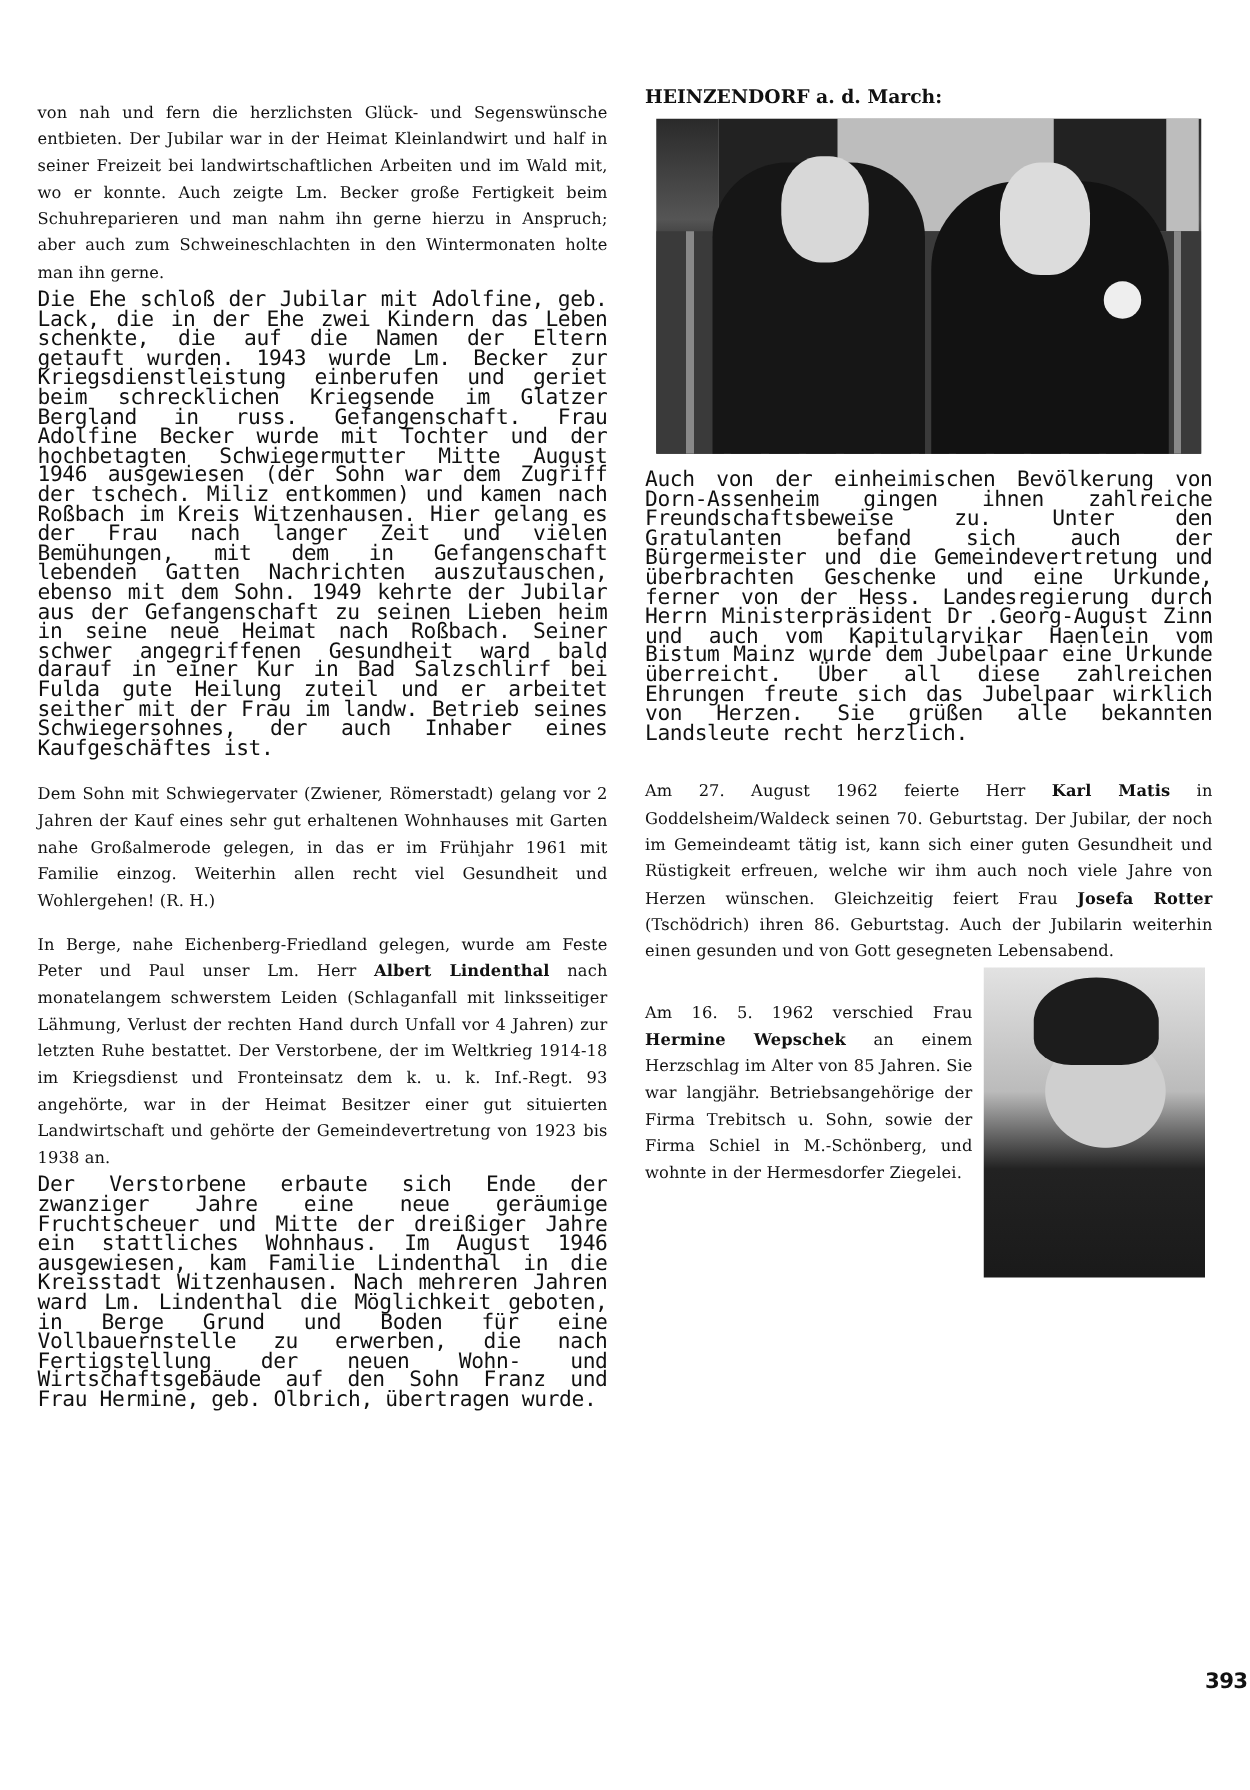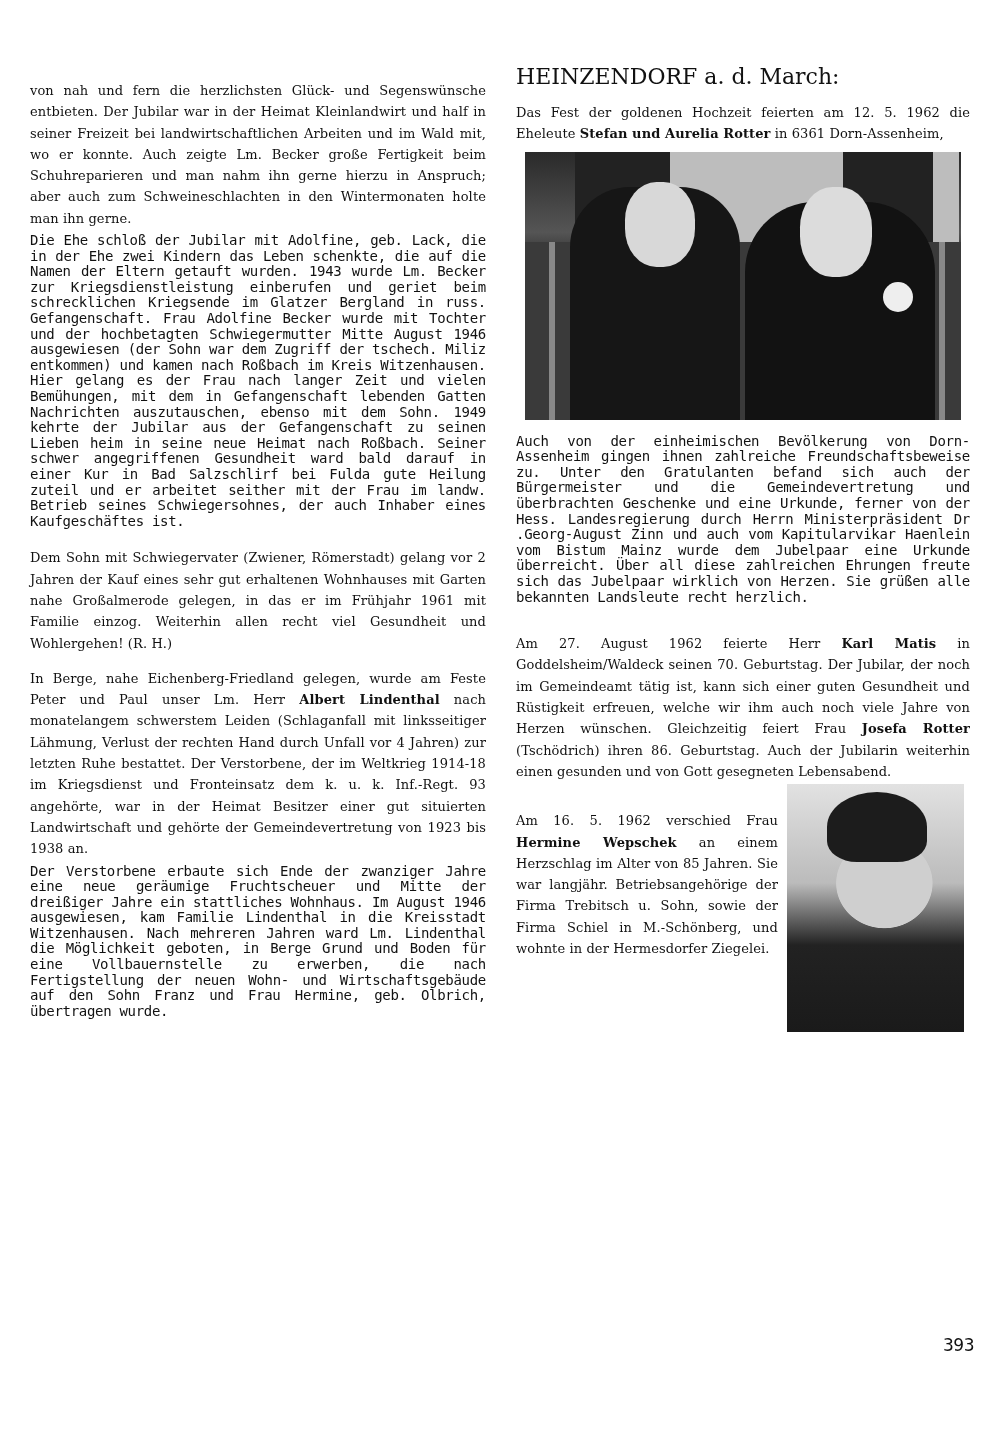--- a/index.html
+++ b/index.html
@@ -3,61 +3,60 @@
 <meta charset="utf-8">
 <style>
   html, body { margin: 0; padding: 0; background: #fff; }
   body { width: 1000px; height: 1432px; position: relative; overflow: hidden; color: #111;
          font-family: "DejaVu Serif", "Liberation Serif", serif; }
   .col { position: absolute; top: 66px; }
   .left { left: 30px; width: 456px; }
   .right { left: 516px; width: 454px; }
   p { margin: 0; text-align: justify; }
   .big { font-size: 13px; line-height: 21.3px; letter-spacing: 0.1px; margin-top: 14px; }
-  .small { font-family: "DejaVu Sans Mono", "Liberation Mono", monospace; font-size: 14px; line-height: 15.6px; letter-spacing: -0.3px; }
-  .heading { font-weight: normal; font-size: 22px; line-height: 22px; }
+  .small { font-family: "DejaVu Sans Mono", "Liberation Mono", monospace; font-size: 17px; line-height: 15.6px; letter-spacing: -0.3px; }
+  .heading { font-weight: bold; font-size: 15px; line-height: 22px; }
   b { font-weight: bold; }
   .photo-couple { position: relative; width: 436px; height: 268px; margin: 7px 0 10px 9px;
      background: linear-gradient(180deg,#2a2a2a 0%,#555 30%,#1b1b1b 45%,#141414 100%); overflow:hidden; }
   .photo-couple .wall { position:absolute; left:50px; top:0; width:384px; height:90px; background:#bdbdbd; }
   .photo-couple .door1 { position:absolute; left:50px; top:0; width:95px; height:90px; background:#222; }
   .photo-couple .door2 { position:absolute; left:318px; top:0; width:90px; height:90px; background:#222; }
   .photo-couple .fence { position:absolute; left:0; top:90px; width:436px; height:178px;
      background: repeating-linear-gradient(90deg,#3a3a3a 0 24px,#888 24px 30px); }
   .photo-couple .man { position:absolute; left:45px; top:35px; width:170px; height:240px; background:#161616; border-radius:60px 60px 0 0; }
   .photo-couple .man-face { position:absolute; left:100px; top:30px; width:70px; height:85px; background:#d8d8d8; border-radius:45%; }
   .photo-couple .woman { position:absolute; left:220px; top:50px; width:190px; height:230px; background:#121212; border-radius:70px 70px 0 0; }
   .photo-couple .woman-face { position:absolute; left:275px; top:35px; width:72px; height:90px; background:#dcdcdc; border-radius:45%; }
   .photo-couple .flower { position:absolute; left:358px; top:130px; width:30px; height:30px; background:#eee; border-radius:50%; }
   .hermine-wrap { position: relative; }
   .hermine-text { width: 262px; }
   .photo-portrait { position: absolute; left: 271px; top: -26px; width: 177px; height: 248px;
      background: radial-gradient(ellipse 45% 30% at 55% 40%, #cfcfcf 0 60%, transparent 61%), linear-gradient(180deg,#e2e2e2 0%,#bbb 40%,#222 65%,#1a1a1a 100%); }
   .photo-portrait .hair { position:absolute; left:40px; top:8px; width:100px; height:70px; background:#1c1c1c; border-radius:50% 50% 30% 30%; }
-  .page-number { position: absolute; left: 943px; top: 1335px; font-family: "DejaVu Sans", "Liberation Sans", sans-serif; font-weight: normal; font-size: 17px; letter-spacing: -0.5px; }
+  .page-number { position: absolute; left: 964px; top: 1335px; font-family: "DejaVu Sans", "Liberation Sans", sans-serif; font-weight: bold; font-size: 17px; letter-spacing: -0.5px; }
   .gap { height: 4px; }
 </style>
 </head>
 <body>
 
 <div class="col left">
   <p class="big">von nah und fern die herzlichsten Glück- und Segenswünsche entbieten. Der Jubilar war in der Heimat Kleinlandwirt und half in seiner Freizeit bei landwirtschaftlichen Arbeiten und im Wald mit, wo er konnte. Auch zeigte Lm. Becker große Fertigkeit beim Schuhreparieren und man nahm ihn gerne hierzu in Anspruch; aber auch zum Schweineschlachten in den Wintermonaten holte man ihn gerne.</p>
   <div class="gap"></div>
   <p class="small">Die Ehe schloß der Jubilar mit Adolfine, geb. Lack, die in der Ehe zwei Kindern das Leben schenkte, die auf die Namen der Eltern getauft wurden. 1943 wurde Lm. Becker zur Kriegsdienstleistung einberufen und geriet beim schrecklichen Kriegsende im Glatzer Bergland in russ. Gefangenschaft. Frau Adolfine Becker wurde mit Tochter und der hochbetagten Schwiegermutter Mitte August 1946 ausgewiesen (der Sohn war dem Zugriff der tschech. Miliz entkommen) und kamen nach Roßbach im Kreis Witzenhausen. Hier gelang es der Frau nach langer Zeit und vielen Bemühungen, mit dem in Gefangenschaft lebenden Gatten Nachrichten auszutauschen, ebenso mit dem Sohn. 1949 kehrte der Jubilar aus der Gefangenschaft zu seinen Lieben heim in seine neue Heimat nach Roßbach. Seiner schwer angegriffenen Gesundheit ward bald darauf in einer Kur in Bad Salzschlirf bei Fulda gute Heilung zuteil und er arbeitet seither mit der Frau im landw. Betrieb seines Schwiegersohnes, der auch Inhaber eines Kaufgeschäftes ist.</p>
   <div class="gap"></div>
   <p class="big">Dem Sohn mit Schwiegervater (Zwiener, Römerstadt) gelang vor 2 Jahren der Kauf eines sehr gut erhaltenen Wohnhauses mit Garten nahe Großalmerode gelegen, in das er im Frühjahr 1961 mit Familie einzog. Weiterhin allen recht viel Gesundheit und Wohlergehen! (R. H.)</p>
   <p class="big"><span>In Berge, nahe Eichenberg-Friedland gelegen, wurde am Feste Peter und Paul unser Lm. Herr </span><b>Albert Lindenthal</b><span> nach monatelangem schwerstem Leiden (Schlaganfall mit linksseitiger Lähmung, Verlust der rechten Hand durch Unfall vor 4 Jahren) zur letzten Ruhe bestattet. Der Verstorbene, der im Weltkrieg 1914-18 im Kriegsdienst und Fronteinsatz dem k. u. k. Inf.-Regt. 93 angehörte, war in der Heimat Besitzer einer gut situierten Landwirtschaft und gehörte der Gemeindevertretung von 1923 bis 1938 an.</span></p>
   <div class="gap"></div>
   <p class="small">Der Verstorbene erbaute sich Ende der zwanziger Jahre eine neue geräumige Fruchtscheuer und Mitte der dreißiger Jahre ein stattliches Wohnhaus. Im August 1946 ausgewiesen, kam Familie Lindenthal in die Kreisstadt Witzenhausen. Nach mehreren Jahren ward Lm. Lindenthal die Möglichkeit geboten, in Berge Grund und Boden für eine Vollbauernstelle zu erwerben, die nach Fertigstellung der neuen Wohn- und Wirtschaftsgebäude auf den Sohn Franz und Frau Hermine, geb. Olbrich, übertragen wurde.</p>
   <div class="gap" style="height:10px"></div>
 </div>
 
 <div class="col right">
   <div class="heading">HEINZENDORF a. d. March:</div>
-  <p class="big"><span>Das Fest der goldenen Hochzeit feierten am 12. 5. 1962 die Eheleute </span><b>Stefan und Aurelia Rotter</b><span> in 6361 Dorn-Assenheim,</span></p>
   <div class="photo-couple" title="Goldenes Hochzeitspaar Stefan und Aurelia Rotter">
     <div class="wall"></div>
     <div class="door1"></div>
     <div class="door2"></div>
     <div class="fence"></div>
     <div class="man"></div>
     <div class="man-face"></div>
     <div class="woman"></div>
     <div class="woman-face"></div>
     <div class="flower"></div>

